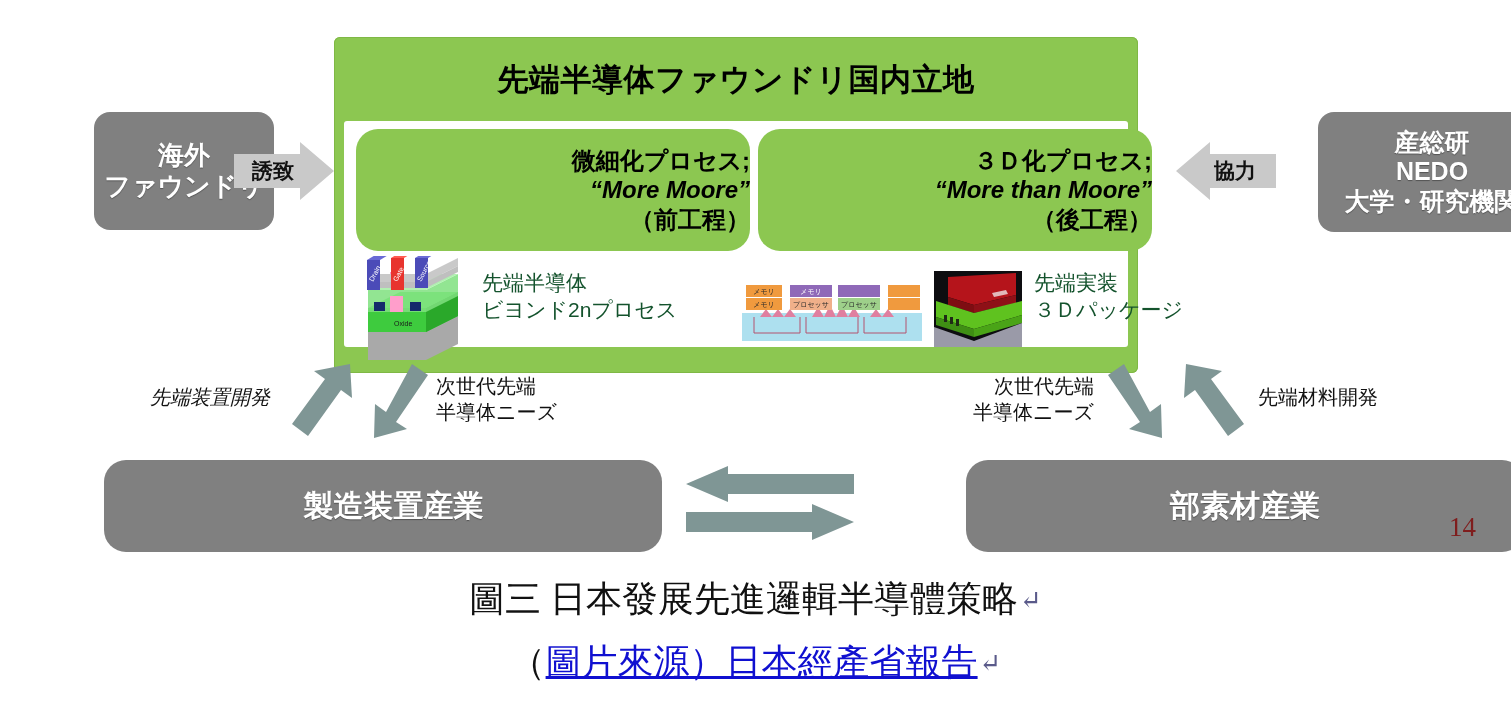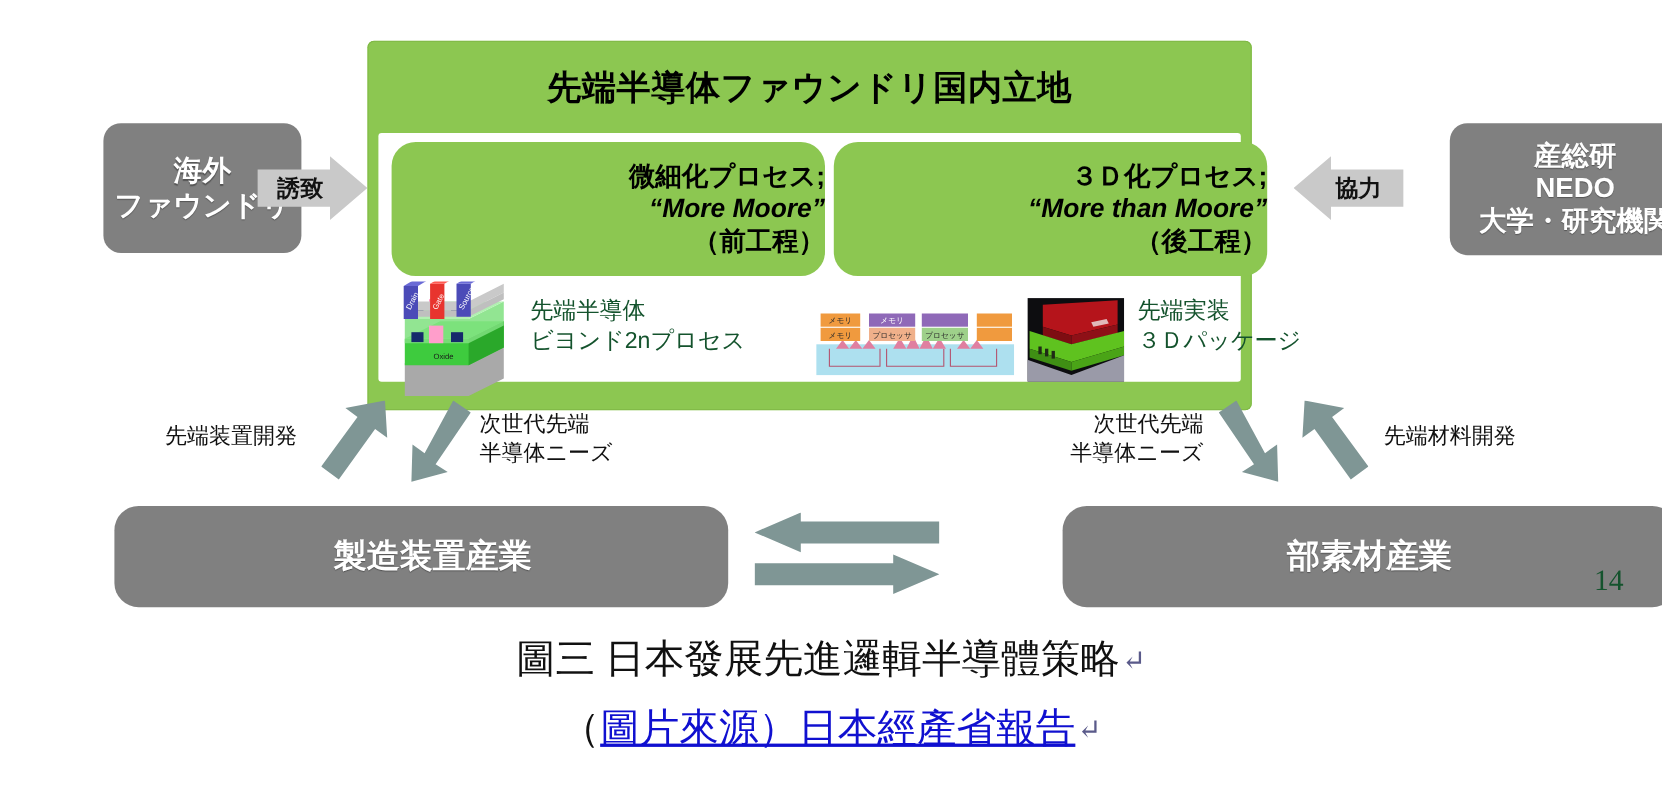--- a/index.html
+++ b/index.html
@@ -69,21 +69,21 @@
   .alabel{position:absolute;font-size:20px;color:#111;line-height:1.28;white-space:nowrap;}
   .alabel.r{text-align:right;}
 
   
   .exch{position:absolute;}
   .exch svg{display:block;}
 
   
   .pageno{
     position:absolute;font-family:"Liberation Serif","DejaVu Serif",serif;
-    font-size:27px;color:#14532d;
+    font-size:27px;color:#7f1d1d;
   }
 
   
   .figcap{
     position:absolute;left:0;right:0;text-align:center;
     font-family:"Liberation Serif","DejaVu Serif",serif;
     font-size:36px;color:#111;white-space:nowrap;
   }
   .figcap .pilcrow{color:#5a5a8a;font-size:26px;vertical-align:2px;padding-left:2px;}
   .figcap a, .figcap .link{
@@ -272,21 +272,21 @@
       <polygon points="58,0 60,34 49,26 16,72 0,60 33,15 22,7" fill="#7F9695"></polygon>
     </svg>
   </div>
   <div class="diag" style="left:362px;top:364px;width:66px;height:78px;">
     <svg width="66" height="78" viewBox="0 0 66 78">
       <polygon points="8,0 24,11 52,-2 52,-2 52,-2" fill="none"></polygon>
       <polygon points="50,0 66,11 34,58 45,65 12,74 13,40 24,48" fill="#7F9695"></polygon>
     </svg>
   </div>
 
-  <div class="alabel r" style="left:58px;top:385px;width:212px;">
+  <div class="alabel r" style="left:58px;top:385px;width:212px;font-style:italic;">
     <span>先端装置開発</span>
   </div>
   <div class="alabel" style="left:436px;top:374px;">
     <div>次世代先端</div>
     <div>半導体ニーズ</div>
   </div>
 
   <div class="diag" style="left:1108px;top:364px;width:66px;height:78px;">
     <svg width="66" height="78" viewBox="0 0 66 78">
       <polygon points="16,0 0,11 32,58 21,65 54,74 53,40 42,48" fill="#7F9695"></polygon>

